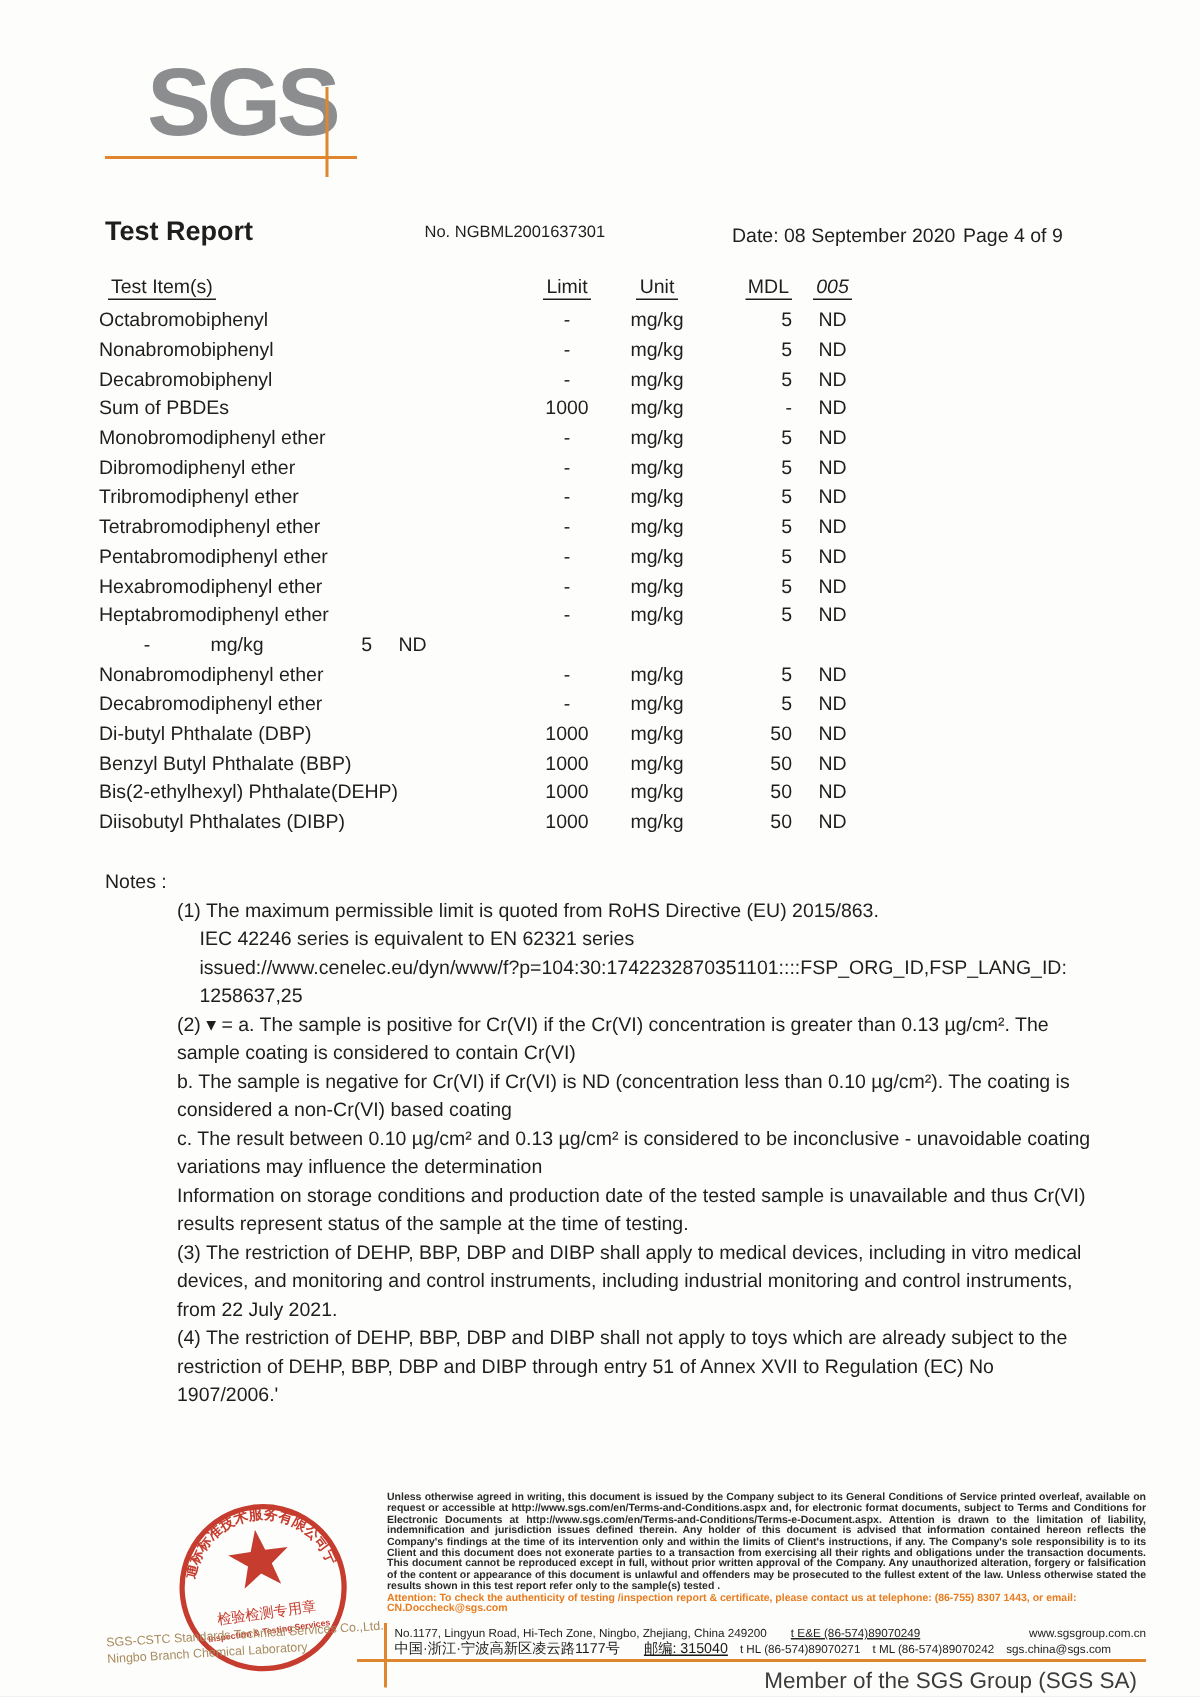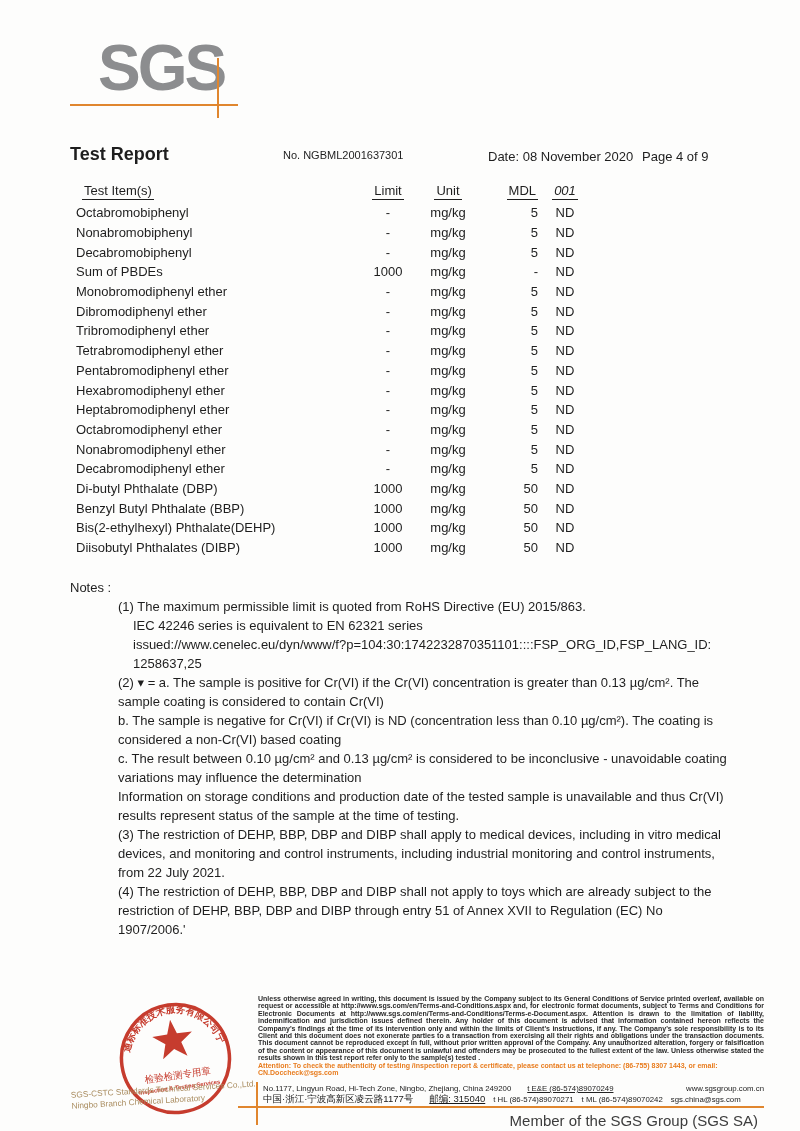--- a/index.html
+++ b/index.html
@@ -12,21 +12,21 @@
   .logo-hline{position:absolute;left:70px;top:104px;width:168px;height:2px;background:#e0862e;}
   .logo-vline{position:absolute;left:217px;top:58px;width:2px;height:60px;background:#e0862e;}
 
   
   .rpt-title{position:absolute;left:70px;top:144px;font-size:18px;font-weight:bold;}
   .rpt-no{position:absolute;left:283px;top:149px;font-size:11px;}
   .rpt-date{position:absolute;left:488px;top:149px;font-size:13px;}
   .rpt-page{position:absolute;left:642px;top:149px;font-size:13px;}
 
   
-  .ttable{position:absolute;left:76px;top:179px;width:520px;font-size:13px;}
+  .ttable{position:absolute;left:66px;top:179px;width:520px;font-size:13px;}
   .thead,.trow{display:flex;align-items:center;}
   .thead{height:24px;}
   .trow{height:19.7px;}
   .c-name{width:280px;text-align:left;}
   .c-limit{width:64px;text-align:center;}
   .c-unit{width:56px;text-align:center;}
   .c-mdl{width:62px;text-align:right;}
   .c-res{width:54px;text-align:center;}
   .hd{display:inline-block;border-bottom:1.4px solid #1e1e1e;padding:0 2px 1px 2px;}
   .thead .c-name .hd{margin-left:6px;}
@@ -61,30 +61,30 @@
 <body>
 
 <div class="page">
 
   <div class="logo-text">SGS</div>
   <div class="logo-hline"></div>
   <div class="logo-vline"></div>
 
   <div class="rpt-title">Test Report</div>
   <div class="rpt-no">No. NGBML2001637301</div>
-  <div class="rpt-date">Date: 08 November 2020</div>
+  <div class="rpt-date">Date: 08 September 2020</div>
   <div class="rpt-page">Page 4 of 9</div>
 
   <div class="ttable">
     <div class="thead">
       <span class="c-name"><span class="hd">Test Item(s)</span></span>
       <span class="c-limit"><span class="hd">Limit</span></span>
       <span class="c-unit"><span class="hd">Unit</span></span>
       <span class="c-mdl"><span class="hd">MDL</span></span>
-      <span class="c-res"><span class="hd hd-sample">001</span></span>
+      <span class="c-res"><span class="hd hd-sample">005</span></span>
     </div>
     <div>
         <div class="trow">
           <span class="c-name">Octabromobiphenyl</span>
           <span class="c-limit">-</span>
           <span class="c-unit">mg/kg</span>
           <span class="c-mdl">5</span>
           <span class="c-res">ND</span>
         </div>
         <div class="trow">
@@ -151,21 +151,20 @@
           <span class="c-res">ND</span>
         </div>
         <div class="trow">
           <span class="c-name">Heptabromodiphenyl ether</span>
           <span class="c-limit">-</span>
           <span class="c-unit">mg/kg</span>
           <span class="c-mdl">5</span>
           <span class="c-res">ND</span>
         </div>
         <div class="trow">
-          <span class="c-name">Octabromodiphenyl ether</span>
           <span class="c-limit">-</span>
           <span class="c-unit">mg/kg</span>
           <span class="c-mdl">5</span>
           <span class="c-res">ND</span>
         </div>
         <div class="trow">
           <span class="c-name">Nonabromodiphenyl ether</span>
           <span class="c-limit">-</span>
           <span class="c-unit">mg/kg</span>
           <span class="c-mdl">5</span>

